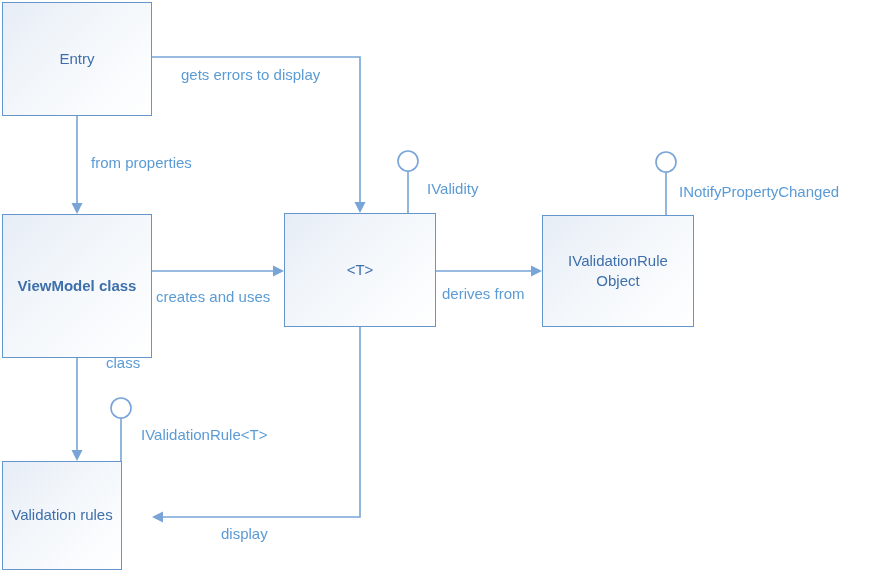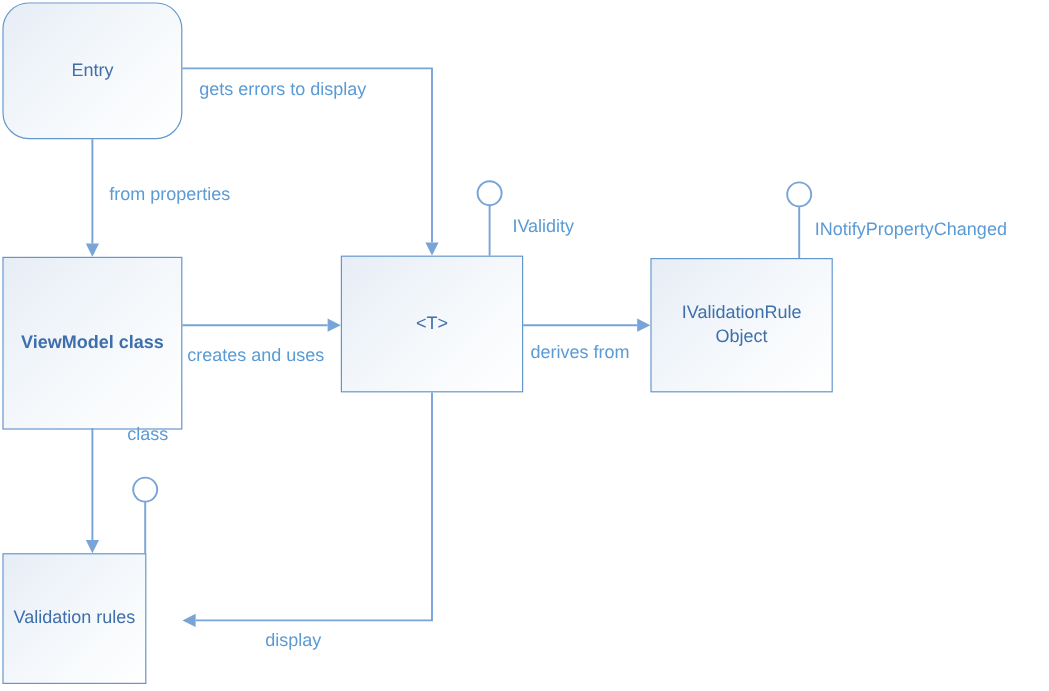--- a/index.html
+++ b/index.html
@@ -40,27 +40,27 @@
     font-size:15px;
     line-height:1.35;
     padding:4px;
   }
   .edge-label{
     position:absolute;
     color:var(--label-text);
     font-size:15px;
     white-space:nowrap;
   }
-  .node-entry{left:2px;top:2px;width:150px;height:114px;border-radius:22px;}
+  .node-entry{left:2px;top:2px;width:150px;height:114px;}
   .node-viewmodel{left:2px;top:214px;width:150px;height:144px;font-weight:bold;}
   .node-validatable{left:284px;top:213px;width:152px;height:114px;}
   .node-extended{left:542px;top:215px;width:152px;height:112px;}
   .node-rules{left:2px;top:461px;width:120px;height:109px;}
 
-  .lbl-gets{left:166px;top:66px;}
+  .lbl-gets{left:181px;top:66px;}
   .lbl-sets{left:91px;top:154px;}
   .lbl-creates{left:156px;top:288px;}
   .lbl-derives{left:442px;top:285px;}
   .lbl-adds{left:106px;top:354px;}
   .lbl-executes{left:221px;top:525px;}
   .lbl-ivalidity{left:427px;top:180px;}
   .lbl-inotify{left:679px;top:183px;}
   .lbl-ivalrule{left:141px;top:426px;}
 </style>
 </head>
@@ -117,14 +117,15 @@
 
   <span class="edge-label lbl-gets">gets errors to display</span>
   <span class="edge-label lbl-sets">from properties</span>
   <span class="edge-label lbl-creates">creates and uses</span>
   <span class="edge-label lbl-derives">derives from</span>
   <span class="edge-label lbl-adds">class</span>
   <span class="edge-label lbl-executes">display</span>
 
   <span class="edge-label lbl-ivalidity">IValidity</span>
   <span class="edge-label lbl-inotify">INotifyPropertyChanged</span>
+  <span class="edge-label lbl-ivalrule">IValidationRule&lt;T&gt;</span>
 
 </div>
 
 </body></html>

